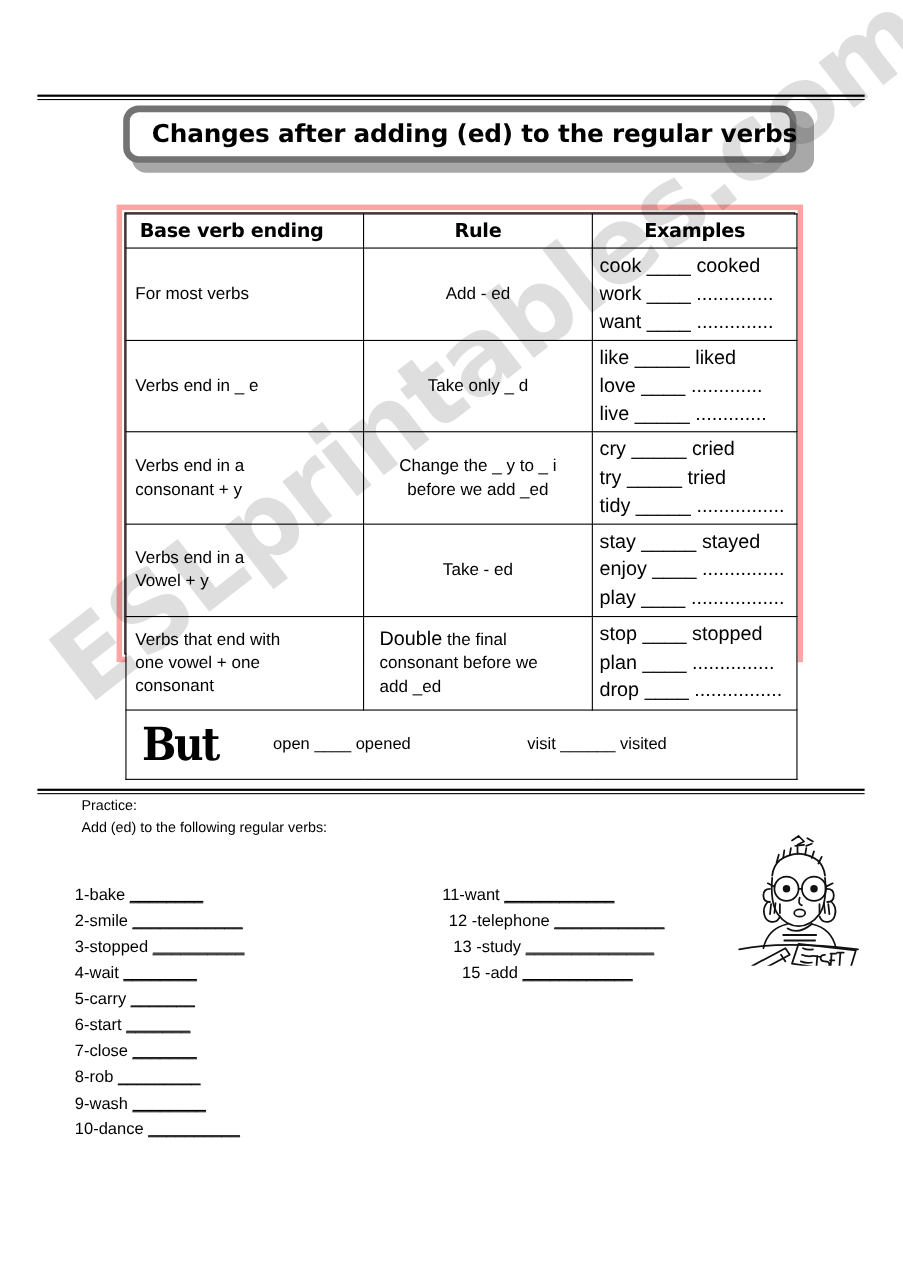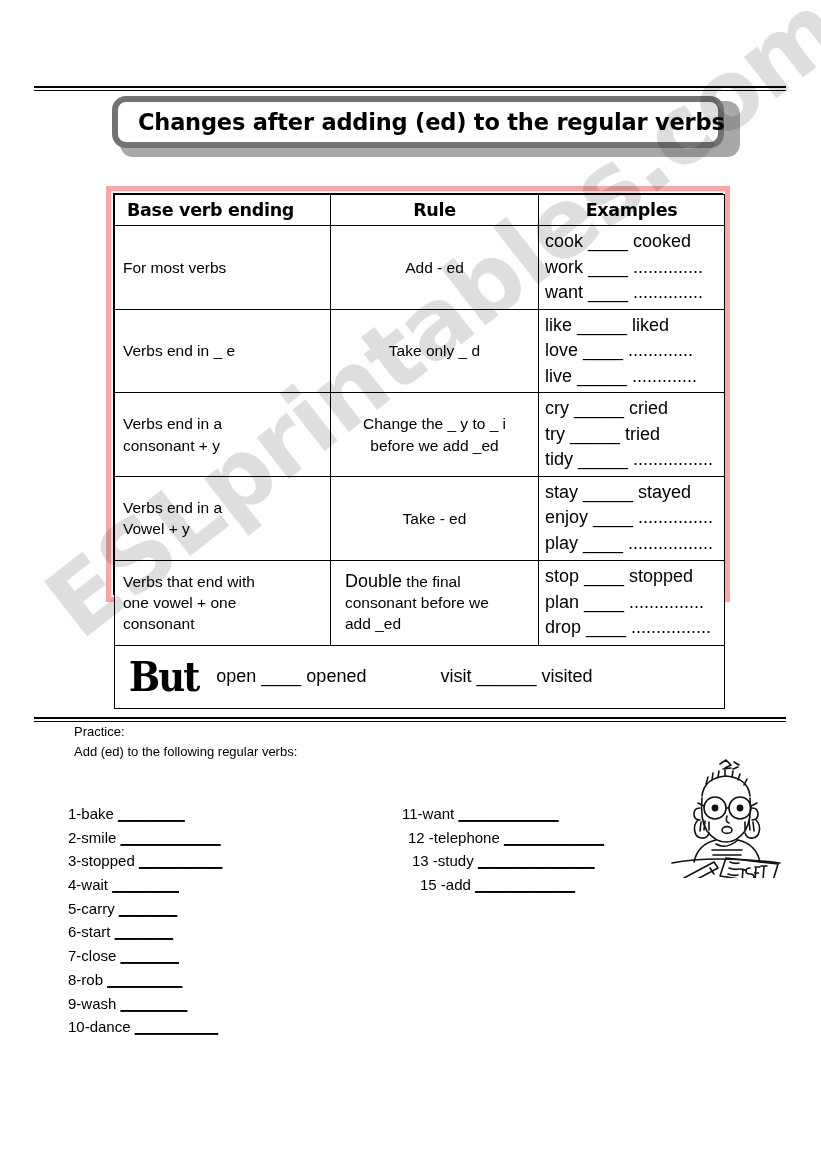--- a/index.html
+++ b/index.html
@@ -163,32 +163,33 @@
   
   .butrow td {
     border-top: 3px solid #000;
     height: 62px;
   }
   #but-inner {
     display: flex;
     align-items: center;
     padding-left: 14px;
     height: 100%;
+    gap: 32px;
   }
   #but-word {
     font-family: "DejaVu Serif", serif;
     font-size: 37px;
     font-weight: bold;
     letter-spacing: -2px;
     line-height: 1;
     margin-right: 18px;
     transform: scaleY(1.12);
   }
   .but-pair {
-    font-size: 18px;
+    font-size: 15px;
     white-space: nowrap;
   }
   #but-pair-1 { margin-right: 74px; }
 
   
   #practice-head {
     position: absolute;
     left: 50px;
     top: 722px;
     font-size: 13px;

